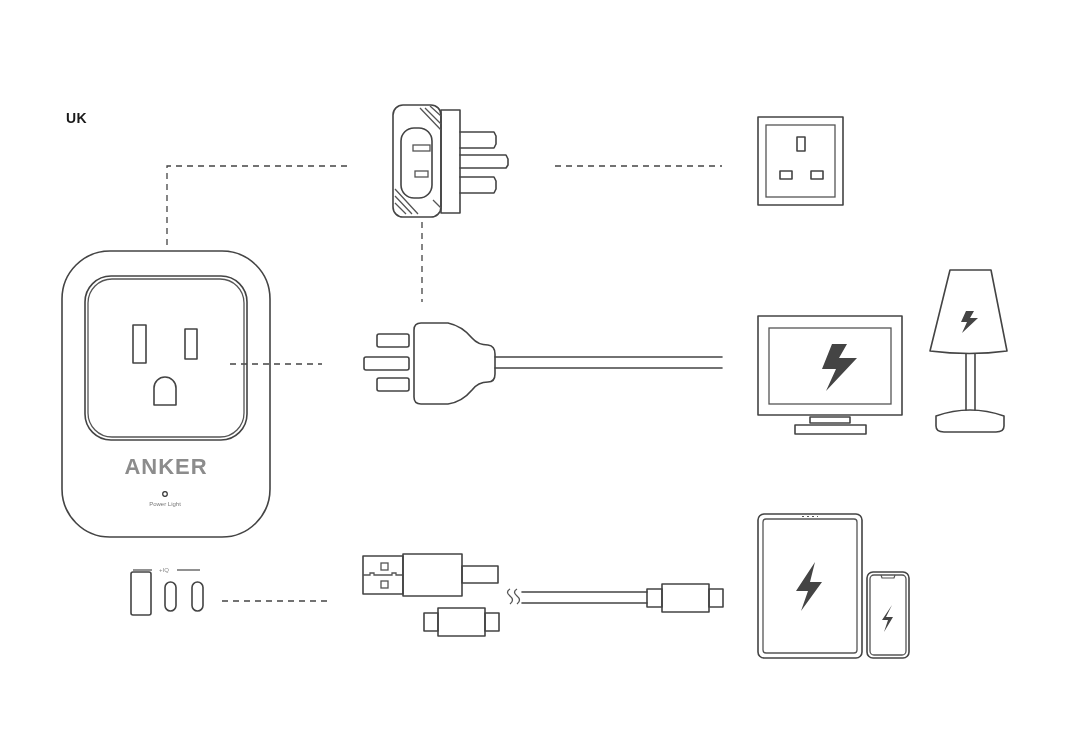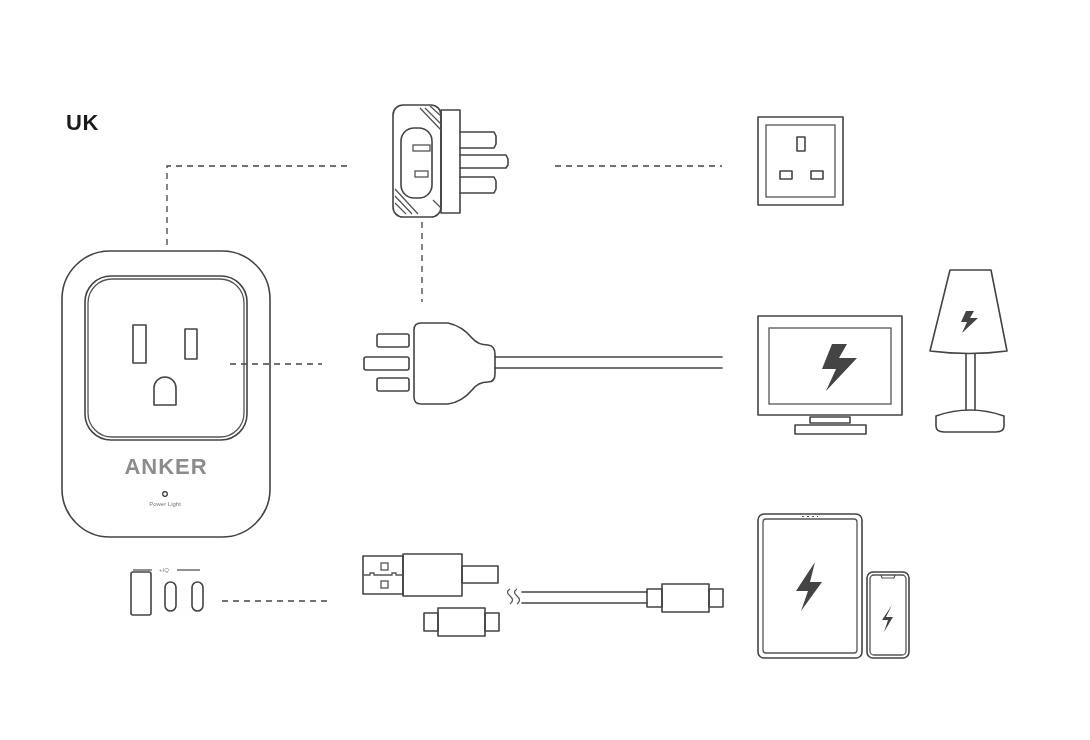--- a/index.html
+++ b/index.html
@@ -1,19 +1,19 @@
 <!DOCTYPE html>
 <html><head>
 <meta charset="utf-8">
 <style>
   html, body { margin: 0; padding: 0; background: #ffffff; }
   body { width: 1090px; height: 740px; position: relative; overflow: hidden;
          font-family: "Liberation Sans", sans-serif; }
   #stage { position: absolute; left: 0; top: 0; width: 1090px; height: 740px; }
-  .region-label { position: absolute; left: 66px; top: 110px; font-size: 22px;
+  .region-label { position: absolute; left: 66px; top: 110px; font-size: 14px;
                   font-weight: 600; color: #1a1a1a; letter-spacing: 0.5px; }
   svg text { font-family: "Liberation Sans", sans-serif; }
   .ln { fill: none; stroke: #444; stroke-width: 1.6; stroke-linejoin: round; stroke-linecap: round; }
   .ln2 { fill: none; stroke: #555; stroke-width: 1.3; }
   .dash { fill: none; stroke: #444; stroke-width: 1.3; stroke-dasharray: 6 5; }
   .bolt { fill: #444; stroke: none; }
 </style>
 </head>
 <body>
 

